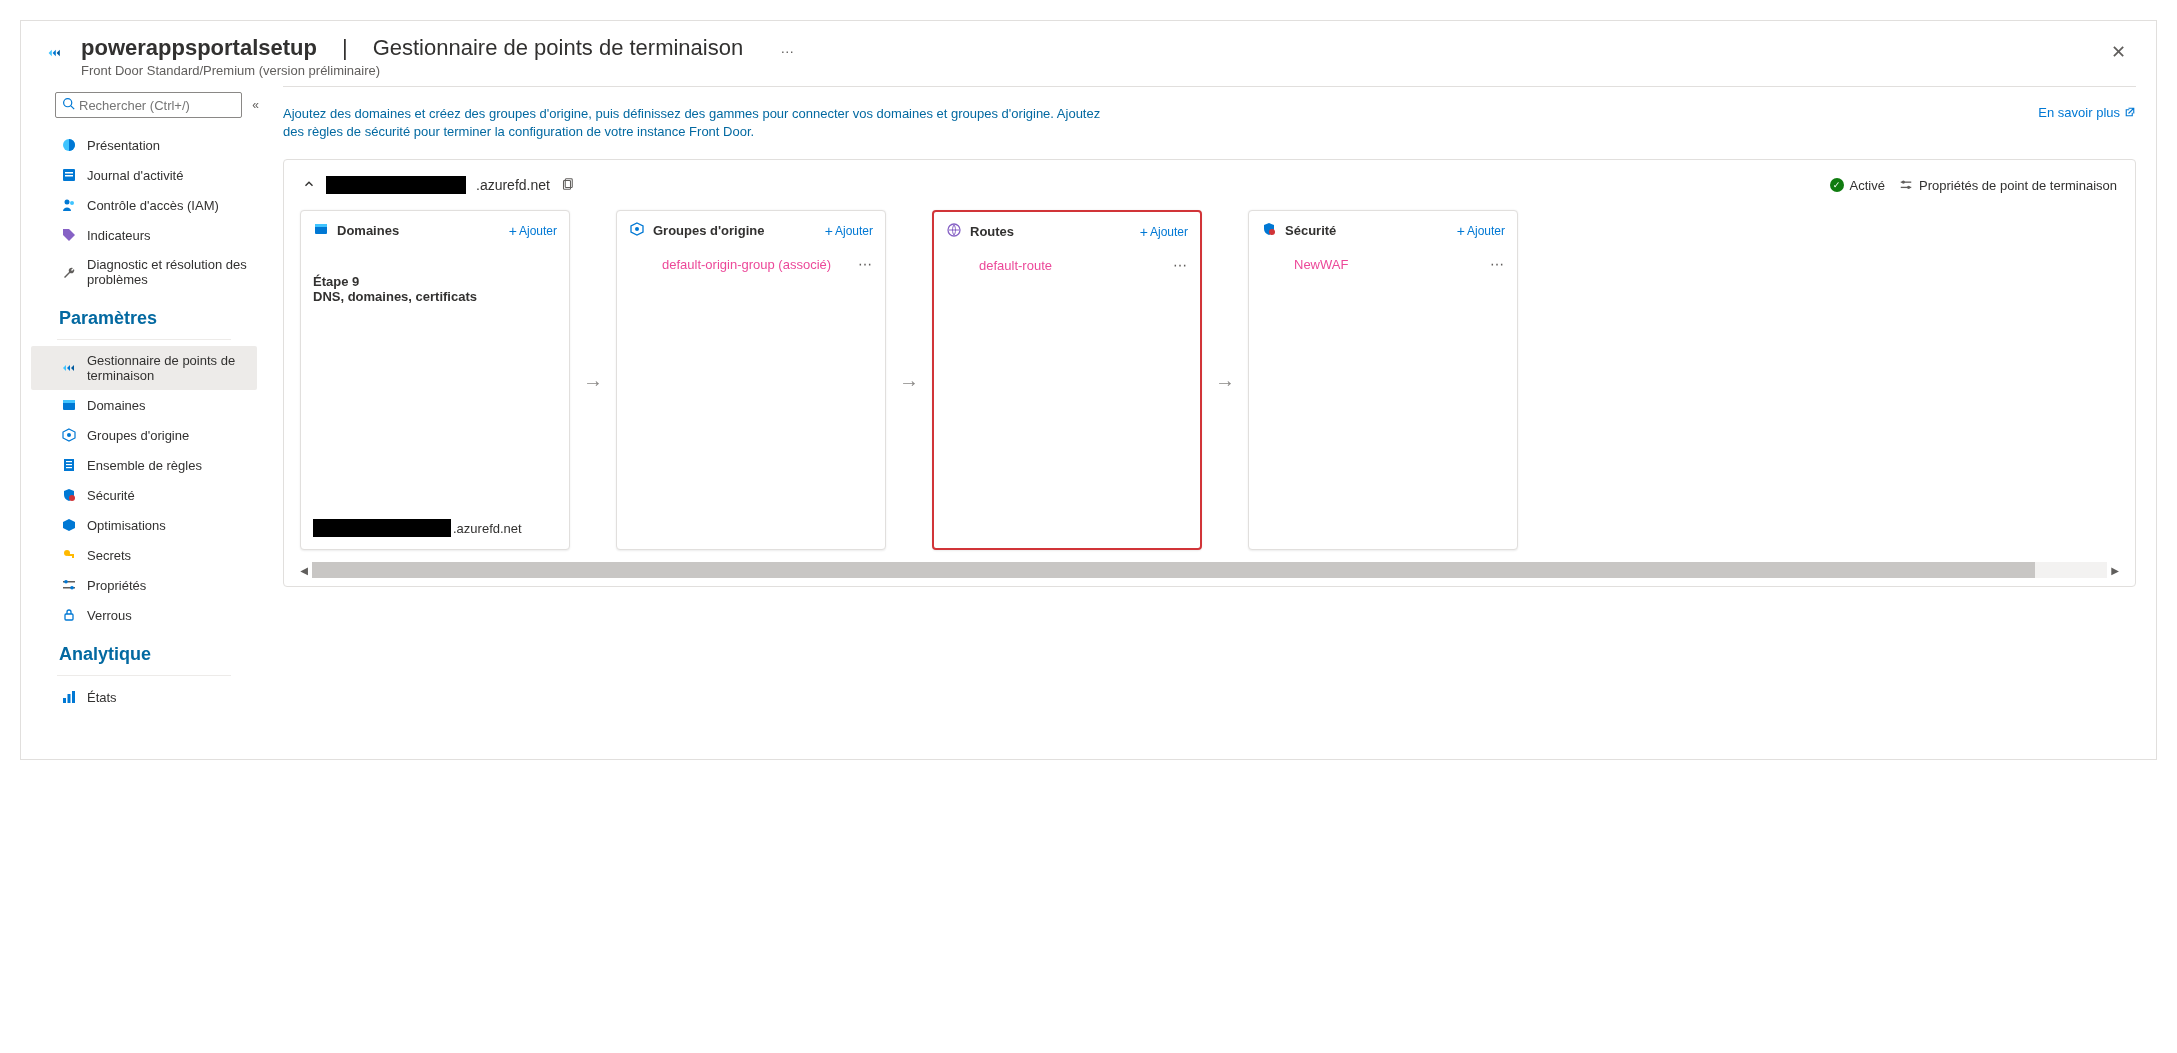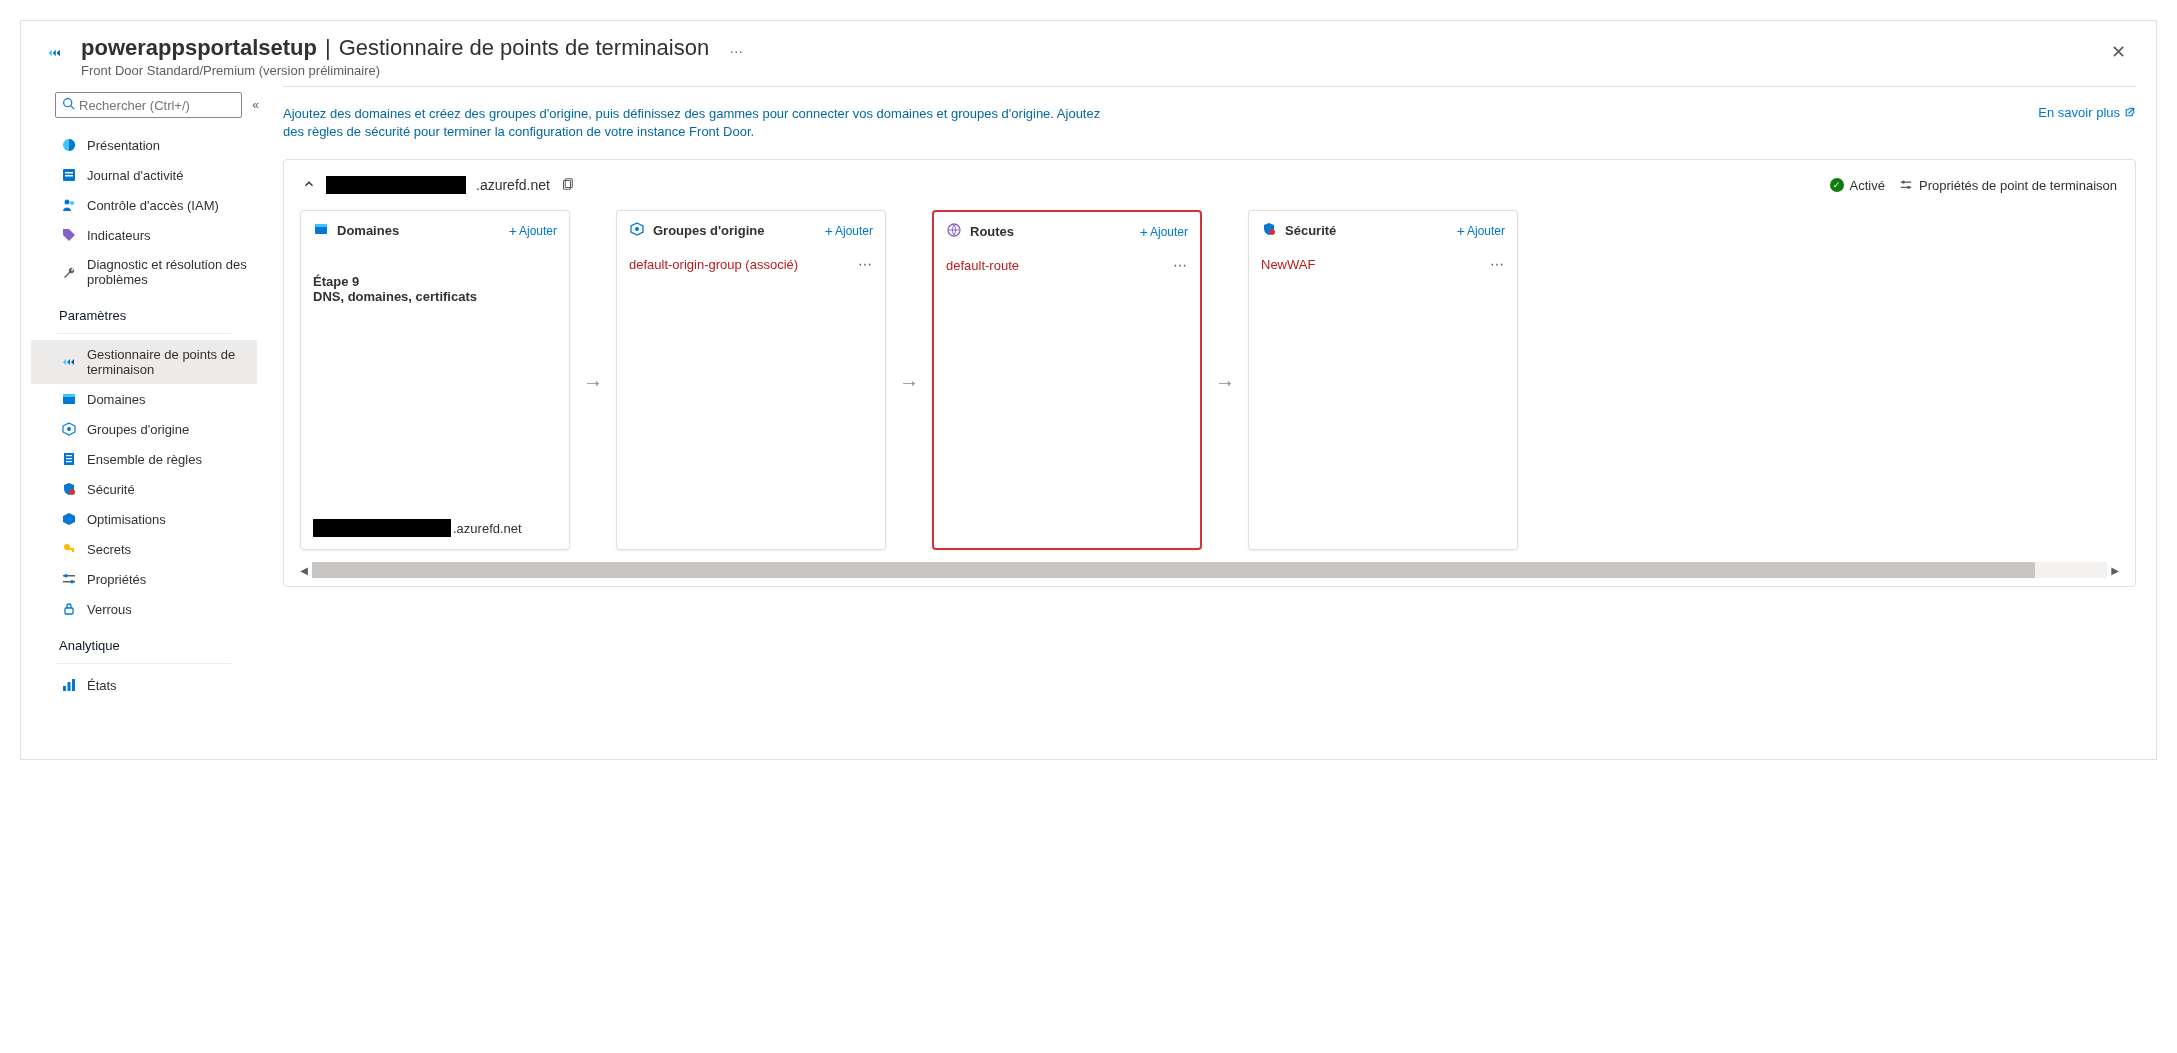--- a/index.html
+++ b/index.html
@@ -3,21 +3,21 @@
   <meta charset="utf-8">
   <style>
     * { box-sizing: border-box; margin: 0; padding: 0; }
     body { font-family: "Segoe UI", -apple-system, sans-serif; font-size: 13px; color: #323130; background: #fff; padding: 20px; }
     .page { border: 1px solid #e1dfdd; background: #fff; min-height: 740px; position: relative; }
 
     
     .header { display: flex; align-items: flex-start; padding: 14px 20px 8px 20px; }
     .header-icon { width: 28px; height: 28px; margin-right: 12px; display: flex; align-items: center; justify-content: center; flex-shrink: 0; margin-top: 4px; }
     .header-titles { flex: 1; }
-    .header-title-row { display: flex; align-items: center; gap: 4px; }
+    .header-title-row { display: flex; align-items: center; gap: 21px; }
     .header-title { font-size: 22px; font-weight: 600; color: #323130; }
     .header-sep { font-size: 22px; font-weight: 300; color: #323130; margin: 0 4px; }
     .header-sub { font-size: 22px; font-weight: 300; color: #323130; }
     .header-crumb { font-size: 13px; color: #605e5c; margin-top: 2px; }
     .header-more { font-size: 14px; color: #605e5c; margin-left: 16px; cursor: pointer; }
     .header-close { font-size: 18px; color: #605e5c; cursor: pointer; padding: 6px 10px; }
 
     
     .body-row { display: flex; }
     .sidebar { width: 246px; flex-shrink: 0; padding: 6px 8px 20px 8px; }
@@ -27,21 +27,21 @@
     .search-wrap { display: flex; align-items: center; gap: 10px; padding: 0 0 12px 26px; }
     .search { display: flex; align-items: center; border: 1px solid #8a8886; border-radius: 2px; padding: 2px 6px; width: 196px; height: 26px; }
     .search-icon { color: #0078d4; font-size: 13px; margin-right: 4px; }
     .search input { border: none; outline: none; font-size: 13px; width: 100%; color: #605e5c; }
     .collapse-icon { font-size: 12px; color: #605e5c; cursor: pointer; }
 
     
     .nav-item { display: flex; align-items: center; gap: 10px; padding: 7px 10px 7px 30px; cursor: pointer; border-radius: 2px; margin: 0 2px; }
     .nav-item.active { background: #edebe9; }
     .nav-icon { width: 16px; height: 16px; display: inline-flex; align-items: center; justify-content: center; flex-shrink: 0; }
-    .nav-section { font-size: 13px; font-weight: 400; color: #0f172a; padding: 14px 10px 8px 30px; }
+    .nav-section { font-size: 18px; font-weight: 700; color: #0369a1; padding: 14px 10px 8px 30px; }
     .nav-divider { border-bottom: 1px solid #edebe9; margin: 2px 28px 6px 28px; }
 
     
     .content-divider { border-top: 1px solid #e1dfdd; margin-bottom: 18px; }
 
     
     .intro { display: flex; justify-content: space-between; align-items: flex-start; gap: 40px; margin-bottom: 18px; }
     .intro-text { max-width: 820px; color: #0369a1; line-height: 1.4; }
     .learn-more { color: #0078d4; text-decoration: none; display: inline-flex; align-items: center; gap: 4px; white-space: nowrap; }
     .ext-icon { font-size: 11px; }
@@ -63,21 +63,21 @@
     
     .cards-row { display: flex; align-items: stretch; gap: 0; overflow-x: auto; padding: 2px 4px 6px 4px; }
     .card { width: 270px; min-height: 340px; border: 1px solid #e1dfdd; border-radius: 4px; background: #fff; display: flex; flex-direction: column; flex-shrink: 0; box-shadow: 0 0.5px 2px rgba(0,0,0,0.08); }
     .card.highlight { border: 2px solid #d13438; }
     .card-header { display: flex; align-items: center; justify-content: space-between; padding: 10px 12px 8px 12px; }
     .card-title { display: flex; align-items: center; gap: 8px; font-weight: 600; }
     .add-btn { color: #0078d4; font-size: 12px; display: inline-flex; align-items: center; gap: 2px; cursor: pointer; }
     .add-plus { font-size: 14px; font-weight: 400; }
     .card-body { padding: 4px 12px 10px 12px; flex: 1; display: flex; flex-direction: column; }
     .link-row { display: flex; align-items: center; justify-content: space-between; padding: 4px 0; }
-    .blue-link { color: #b91c1c; cursor: pointer; }
+    .blue-link { color: #ec4899; cursor: pointer; margin-left: 33px; }
     .dots { color: #605e5c; cursor: pointer; font-size: 14px; letter-spacing: 1px; }
 
     .step-title { font-weight: 600; margin-top: 22px; }
     .step-sub { font-weight: 600; margin-bottom: 14px; }
     .step-desc { color: #323130; line-height: 1.4; max-width: 230px; }
 
     .card-footer { margin-top: auto; padding: 6px 12px 12px 12px; display: flex; align-items: center; gap: 2px; }
 
     .arrow-gap { width: 46px; display: flex; align-items: center; justify-content: center; color: #8a8886; font-size: 20px; flex-shrink: 0; }
 

